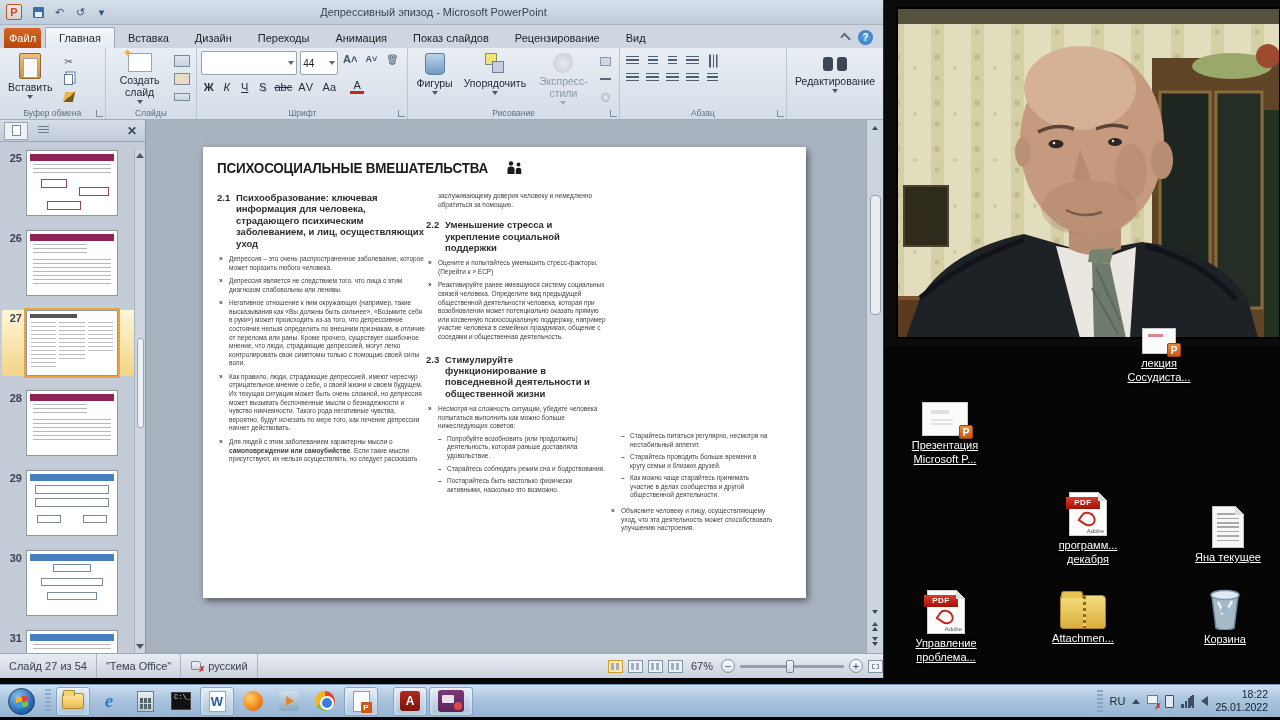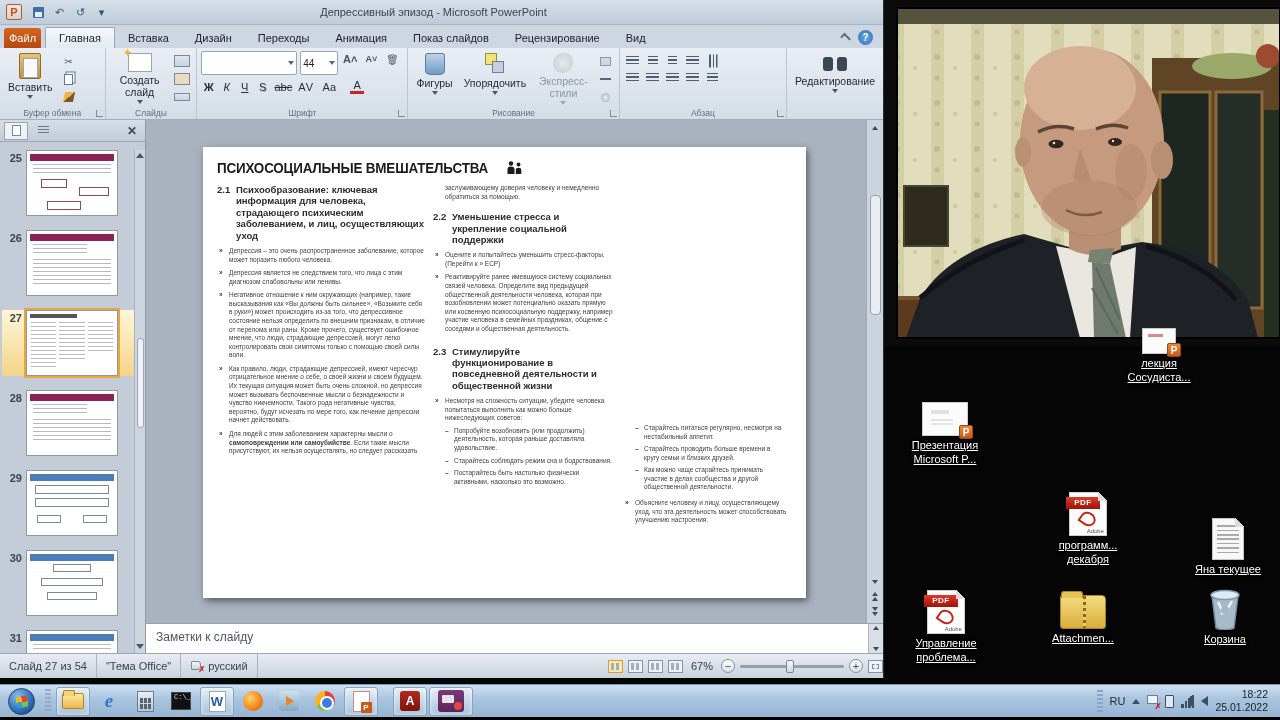--- a/index.html
+++ b/index.html
@@ -93,21 +93,21 @@
   .vscroll { position:absolute; right:0; top:0; bottom:0; width:17px; background:#ccd4dd; border-left:1px solid #a0abb8; display:flex; flex-direction:column; align-items:center; }
   .vbtn { width:15px; height:15px; display:flex; align-items:center; justify-content:center; }
   .vthumb { width:11px; height:120px; background:#e9edf2; border:1px solid #94a0ad; border-radius:4px; margin-top:60px; }
   .dbl { display:flex; flex-direction:column; gap:1px; align-items:center; }
   .t6u { width:0;height:0;border-left:3.5px solid transparent;border-right:3.5px solid transparent;border-bottom:4px solid #3d4a58; }
   .t6d { width:0;height:0;border-left:3.5px solid transparent;border-right:3.5px solid transparent;border-top:4px solid #3d4a58; }
 
   .slide { position:absolute; left:57px; top:27px; width:603px; height:451px; background:#fff; box-shadow:2px 3px 7px rgba(0,0,0,.5); padding:13px 14px; }
   .s-title { display:flex; align-items:center; gap:7px; }
   .s-title h1 { font-size:14px; font-weight:800; letter-spacing:-.2px; color:#1b1b1b; transform:scaleX(.96); transform-origin:left; white-space:nowrap; }
-  .cols { display:flex; gap:8px; margin-top:8px; }
+  .cols { display:flex; gap:1px; margin-top:16px; }
   .c1 { width:208px; } .c2 { width:182px; } .c3 { width:164px; }
   .sec-h { display:flex; gap:5px; margin:8px 0 6px; }
   .sec-h:first-child { margin-top:0; }
   .hnum { font-size:9.5px; font-weight:bold; color:#2c2c2c; flex:0 0 14px; }
   .htxt { font-size:9.5px; font-weight:bold; color:#2c2c2c; line-height:1.2; }
   .b { display:flex; gap:4px; margin-top:5px; padding-left:2px; }
   .bm { font-size:6.5px; font-weight:bold; color:#3c3c3c; flex:0 0 6px; line-height:1.3; }
   .bt { font-size:6.5px; color:#3f3f3f; line-height:1.32; }
   .cont { font-size:6.5px; color:#3f3f3f; line-height:1.32; padding-left:12px; }
   .dash { display:flex; gap:3px; margin-top:4px; padding-left:12px; }
@@ -598,27 +598,20 @@
               </div>
             <div class="vbtn" style="margin-bottom:4px">
                 <span class="dbl">
                   <span class="t6d"></span>
                   <span class="t6d"></span>
                 </span>
               </div>
           </div>
         </div>
 
-        <div class="notes">
-          <span>Заметки к слайду</span>
-          <div class="nscroll">
-            <span class="t6u"></span>
-              <span class="t6d"></span>
-          </div>
-        </div>
       </div>
     </div>
 
     <div class="statusbar">
       <div class="sb-seg">
           <span>Слайд 27 из 54</span>
         </div>
       <div class="sb-seg">
           <span>"Тема Office"</span>
         </div>
@@ -728,21 +721,21 @@
         <span class="swirl"></span>
         <span class="fold"></span>
         <span class="adobe">Adobe</span>
       </div>
     <div class="dlabel">
         <div>программ...</div>
         <div>декабря</div>
       </div>
   </div>
 
-  <div class="dicon" style="left:1185px; top:518px;">
+  <div class="dicon" style="left:1185px; top:506px;">
     <div class="ico-txt"></div>
     <div class="dlabel">
         <div>Яна текущее</div>
       </div>
   </div>
 
   <div class="dicon" style="left:903px; top:590px;">
     <div class="ico-pdf">
         <span class="pdfband">PDF</span>
         <span class="swirl"></span>

